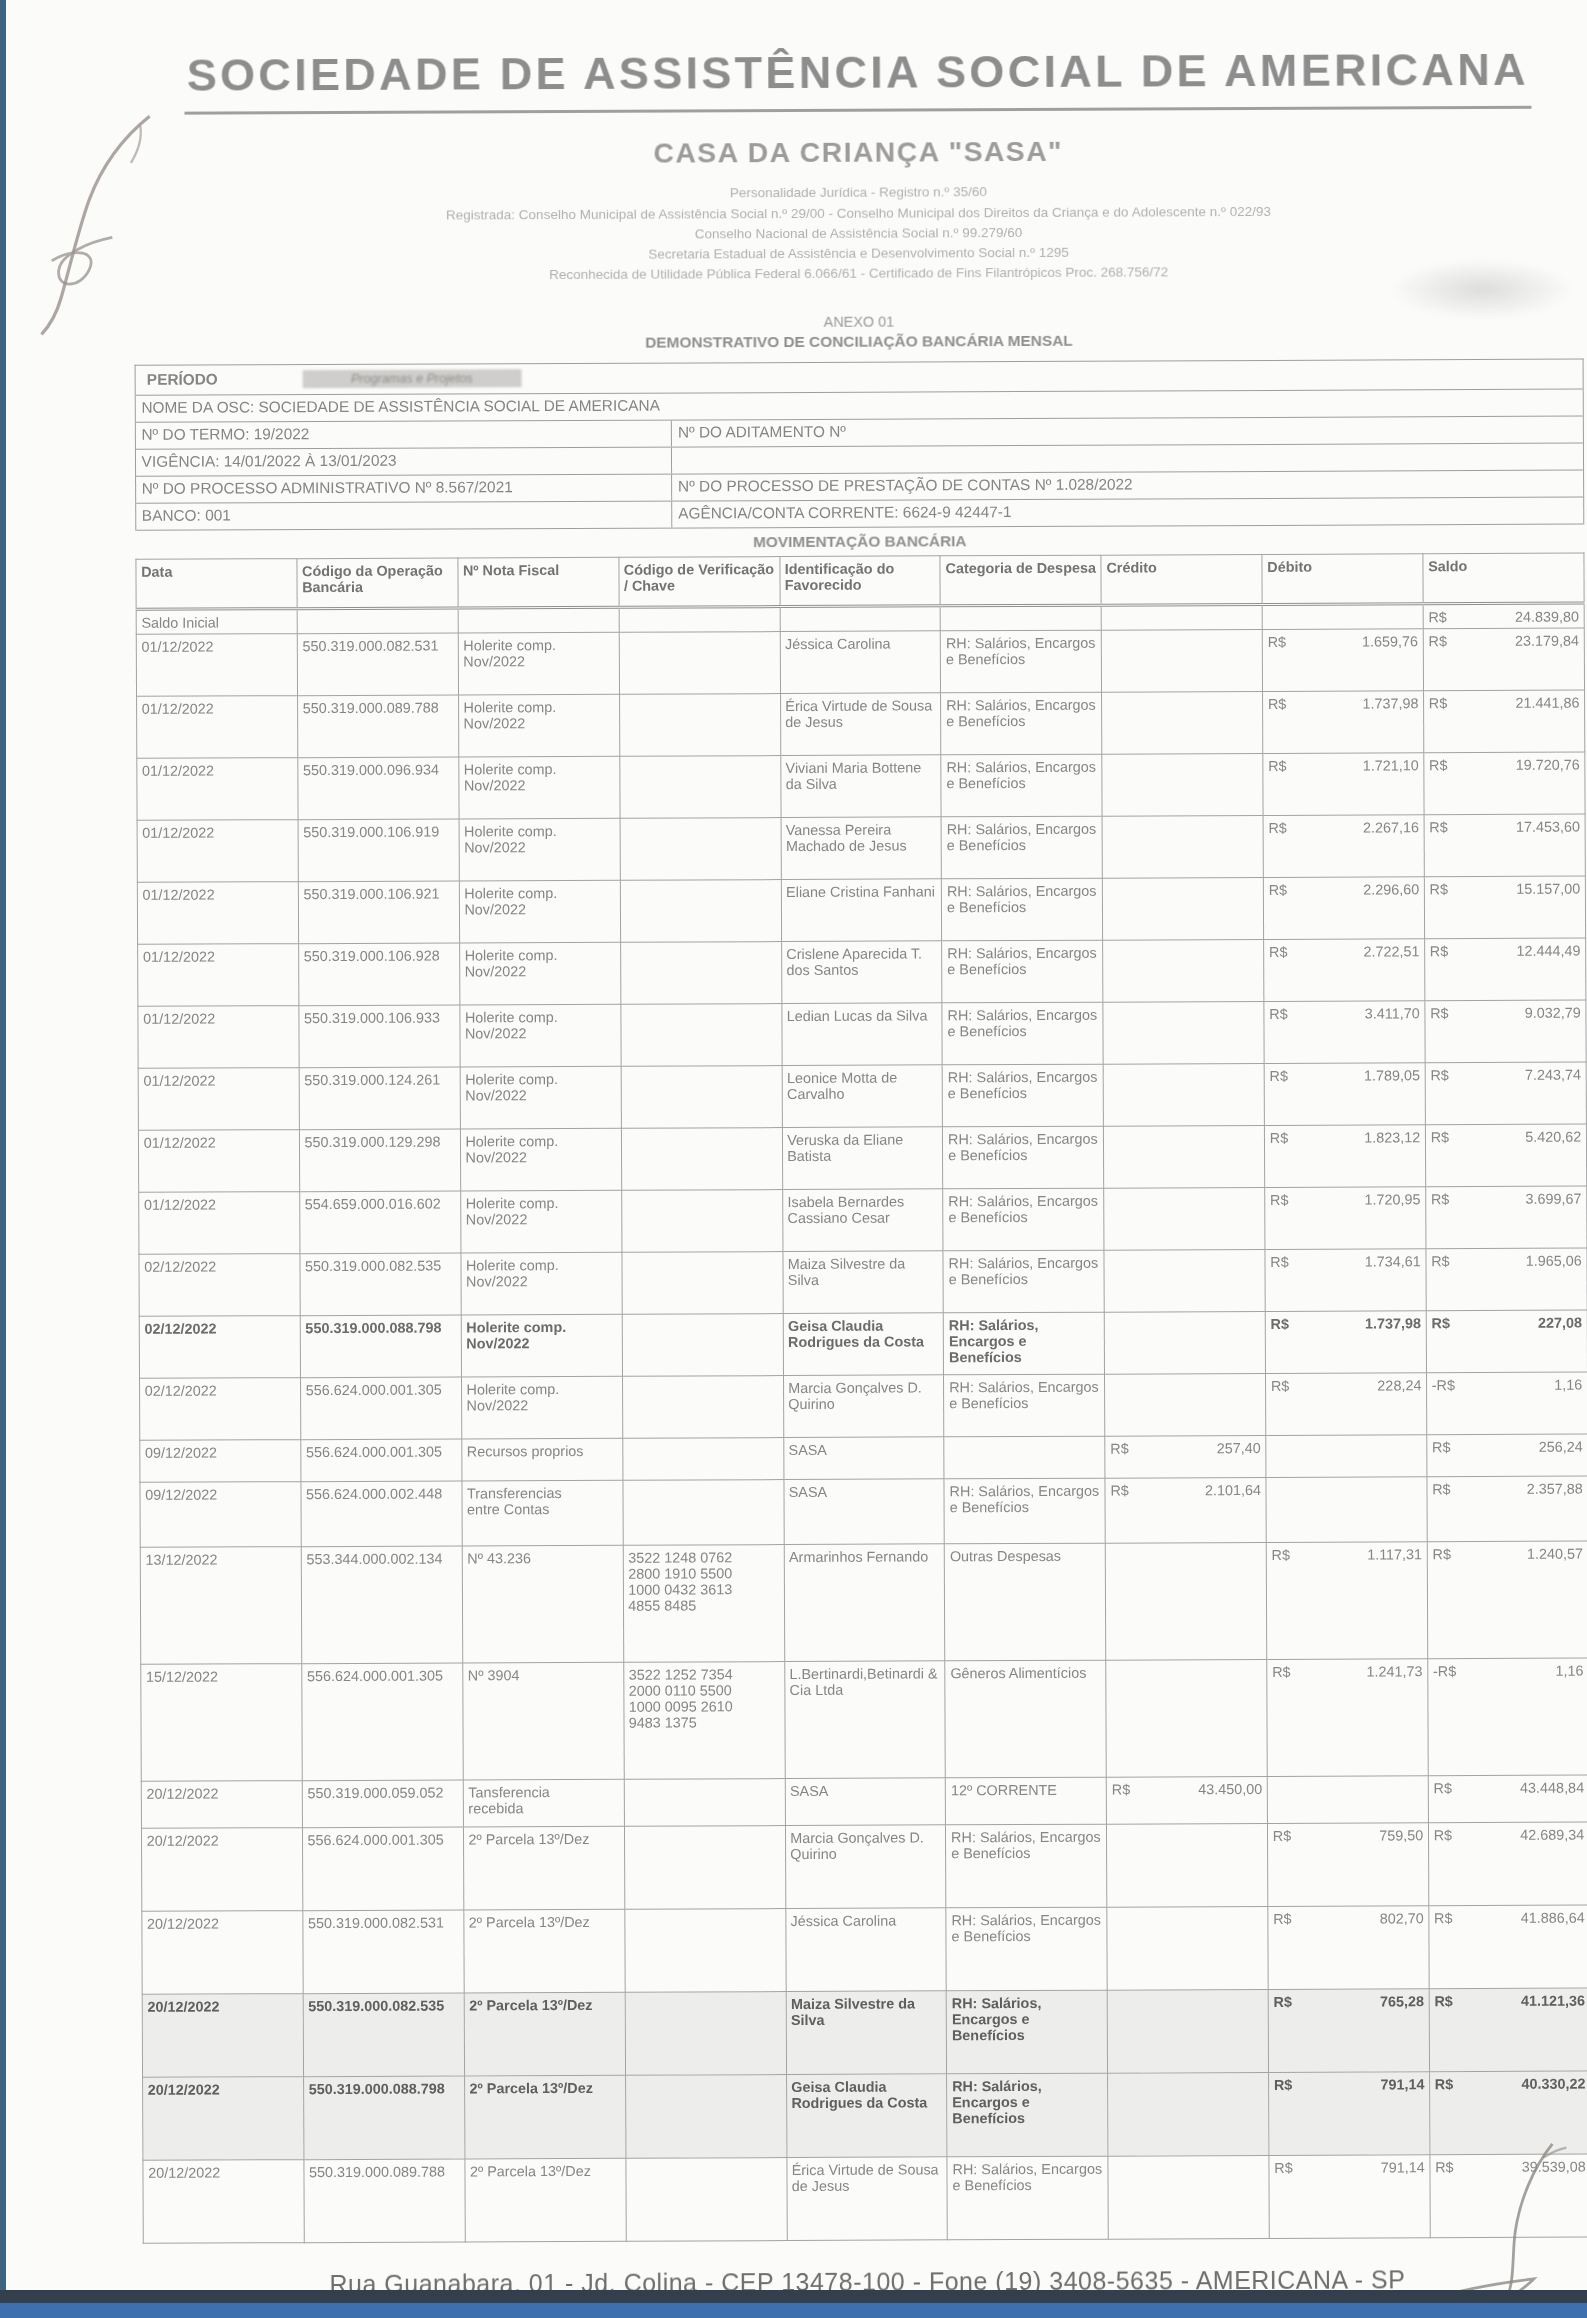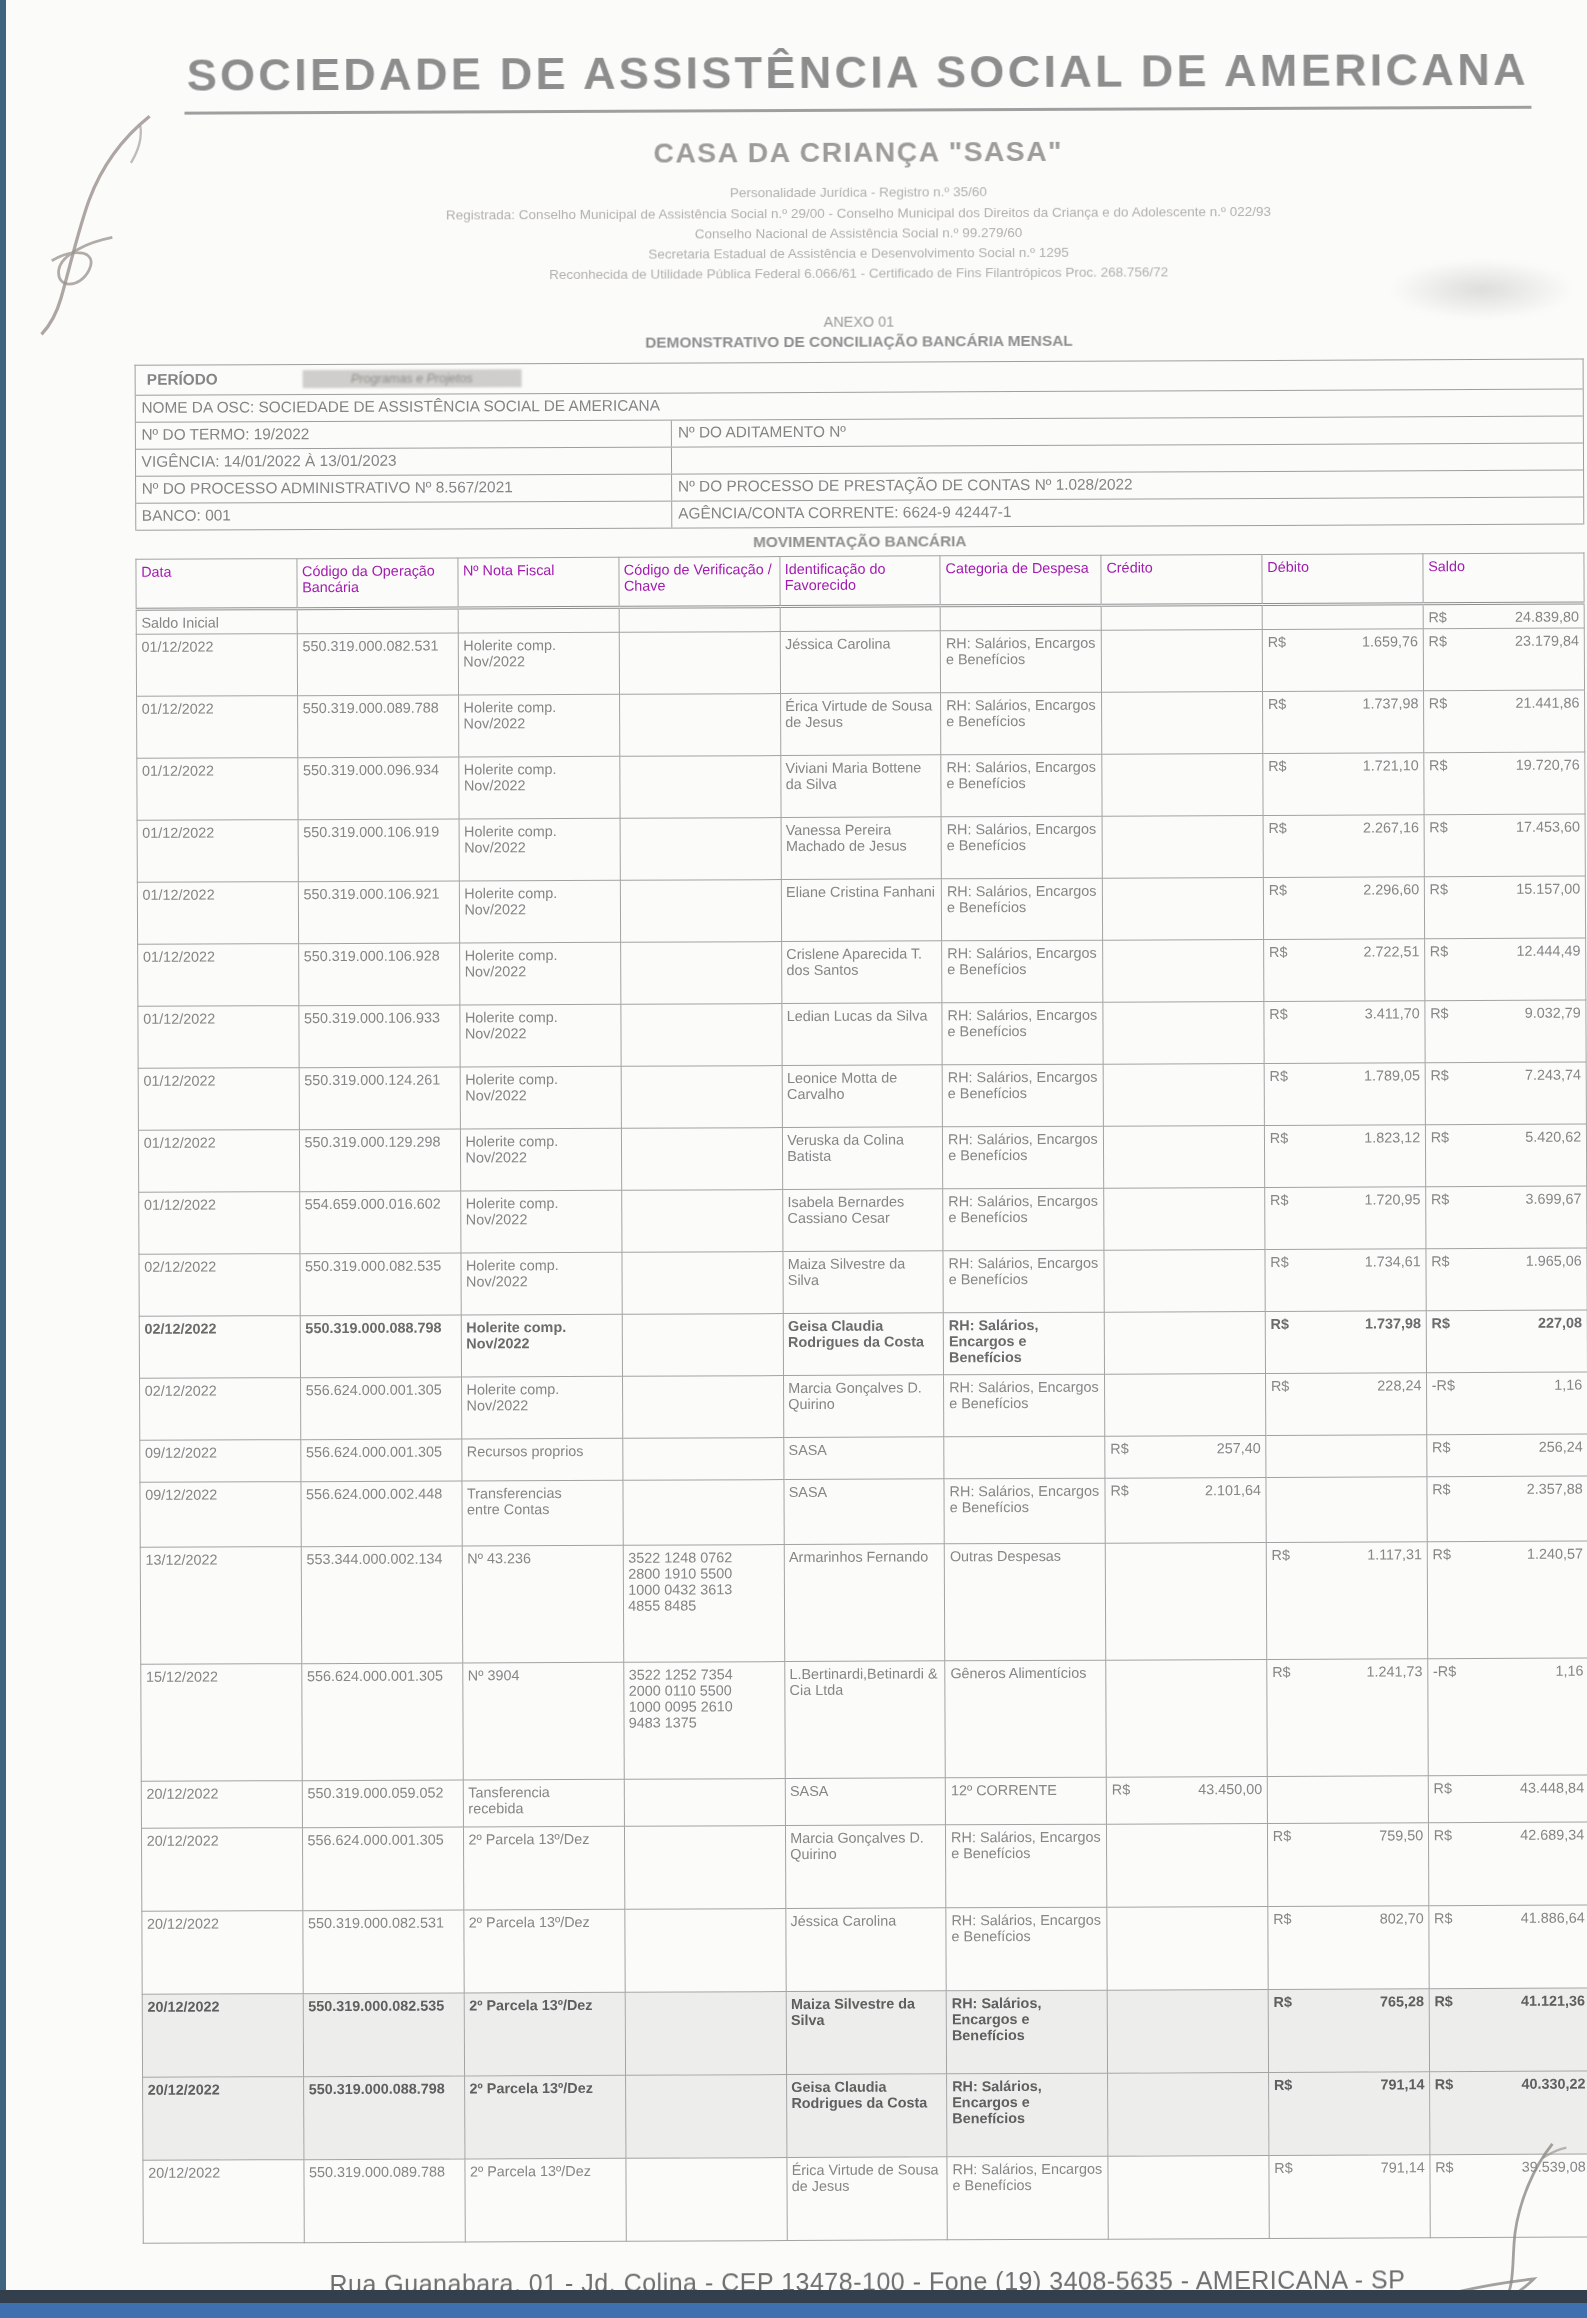--- a/index.html
+++ b/index.html
@@ -39,21 +39,21 @@
   .plabel{padding:1.9px 5.6px;font-weight:bold;}
   .pbox{margin-left:79px;width:219px;height:18.6px;background:#cfcecc;color:#8e8c88;
         font-style:italic;font-size:12.6px;text-align:center;line-height:18.6px;filter:blur(1px);}
   .mov-title{text-align:center;font-size:15.4px;font-weight:bold;color:#8f8f8f;padding:5.6px 0 4.7px 0;filter:blur(0.2px);}
 
   
   table.bank{border-collapse:collapse;width:1449px;table-layout:fixed;border:1.4px solid #8f8f8f;
     font-size:14.4px;color:#868686;}
   table.bank th, table.bank td{border:0.9px solid #a3a3a3;vertical-align:top;padding:3.7px 4.7px;
     text-align:left;box-sizing:border-box;overflow:hidden;}
-  table.bank thead th{height:50px;font-weight:normal;color:#a21caf;border-bottom:3.3px double #8f8f8f;}
+  table.bank thead th{height:50px;font-weight:bold;color:#737373;border-bottom:3.3px double #8f8f8f;}
   .pre{white-space:pre-line;}
   .ch-cell{text-align:center;white-space:pre-line;}
   .money{display:flex;justify-content:space-between;gap:1.9px;}
   tr.sz-init td{height:24px;}
   tr.sz-t td{height:62px;}
   tr.sz-13 td{height:83px;}
   tr.sz-x td{height:117px;}
   tr.sz-m td{height:65px;}
   tr.sz-s td{height:42px;}
   tr.sz-tr td{height:47px;}
@@ -340,21 +340,21 @@
                 <span>7.243,74</span>
               </div>
             </td>
           </tr>
           <tr class="sz-t">
             <td>01/12/2022</td>
             <td>550.319.000.129.298</td>
             <td class="pre">Holerite comp.
 Nov/2022</td>
             <td class="ch-cell"></td>
-            <td>Veruska da Colina Batista</td>
+            <td>Veruska da Eliane Batista</td>
             <td>RH: Salários, Encargos e Benefícios</td>
             <td></td>
             <td>
               <div class="money">
                 <span>R$</span>
                 <span>1.823,12</span>
               </div>
             </td>
             <td>
               <div class="money">

